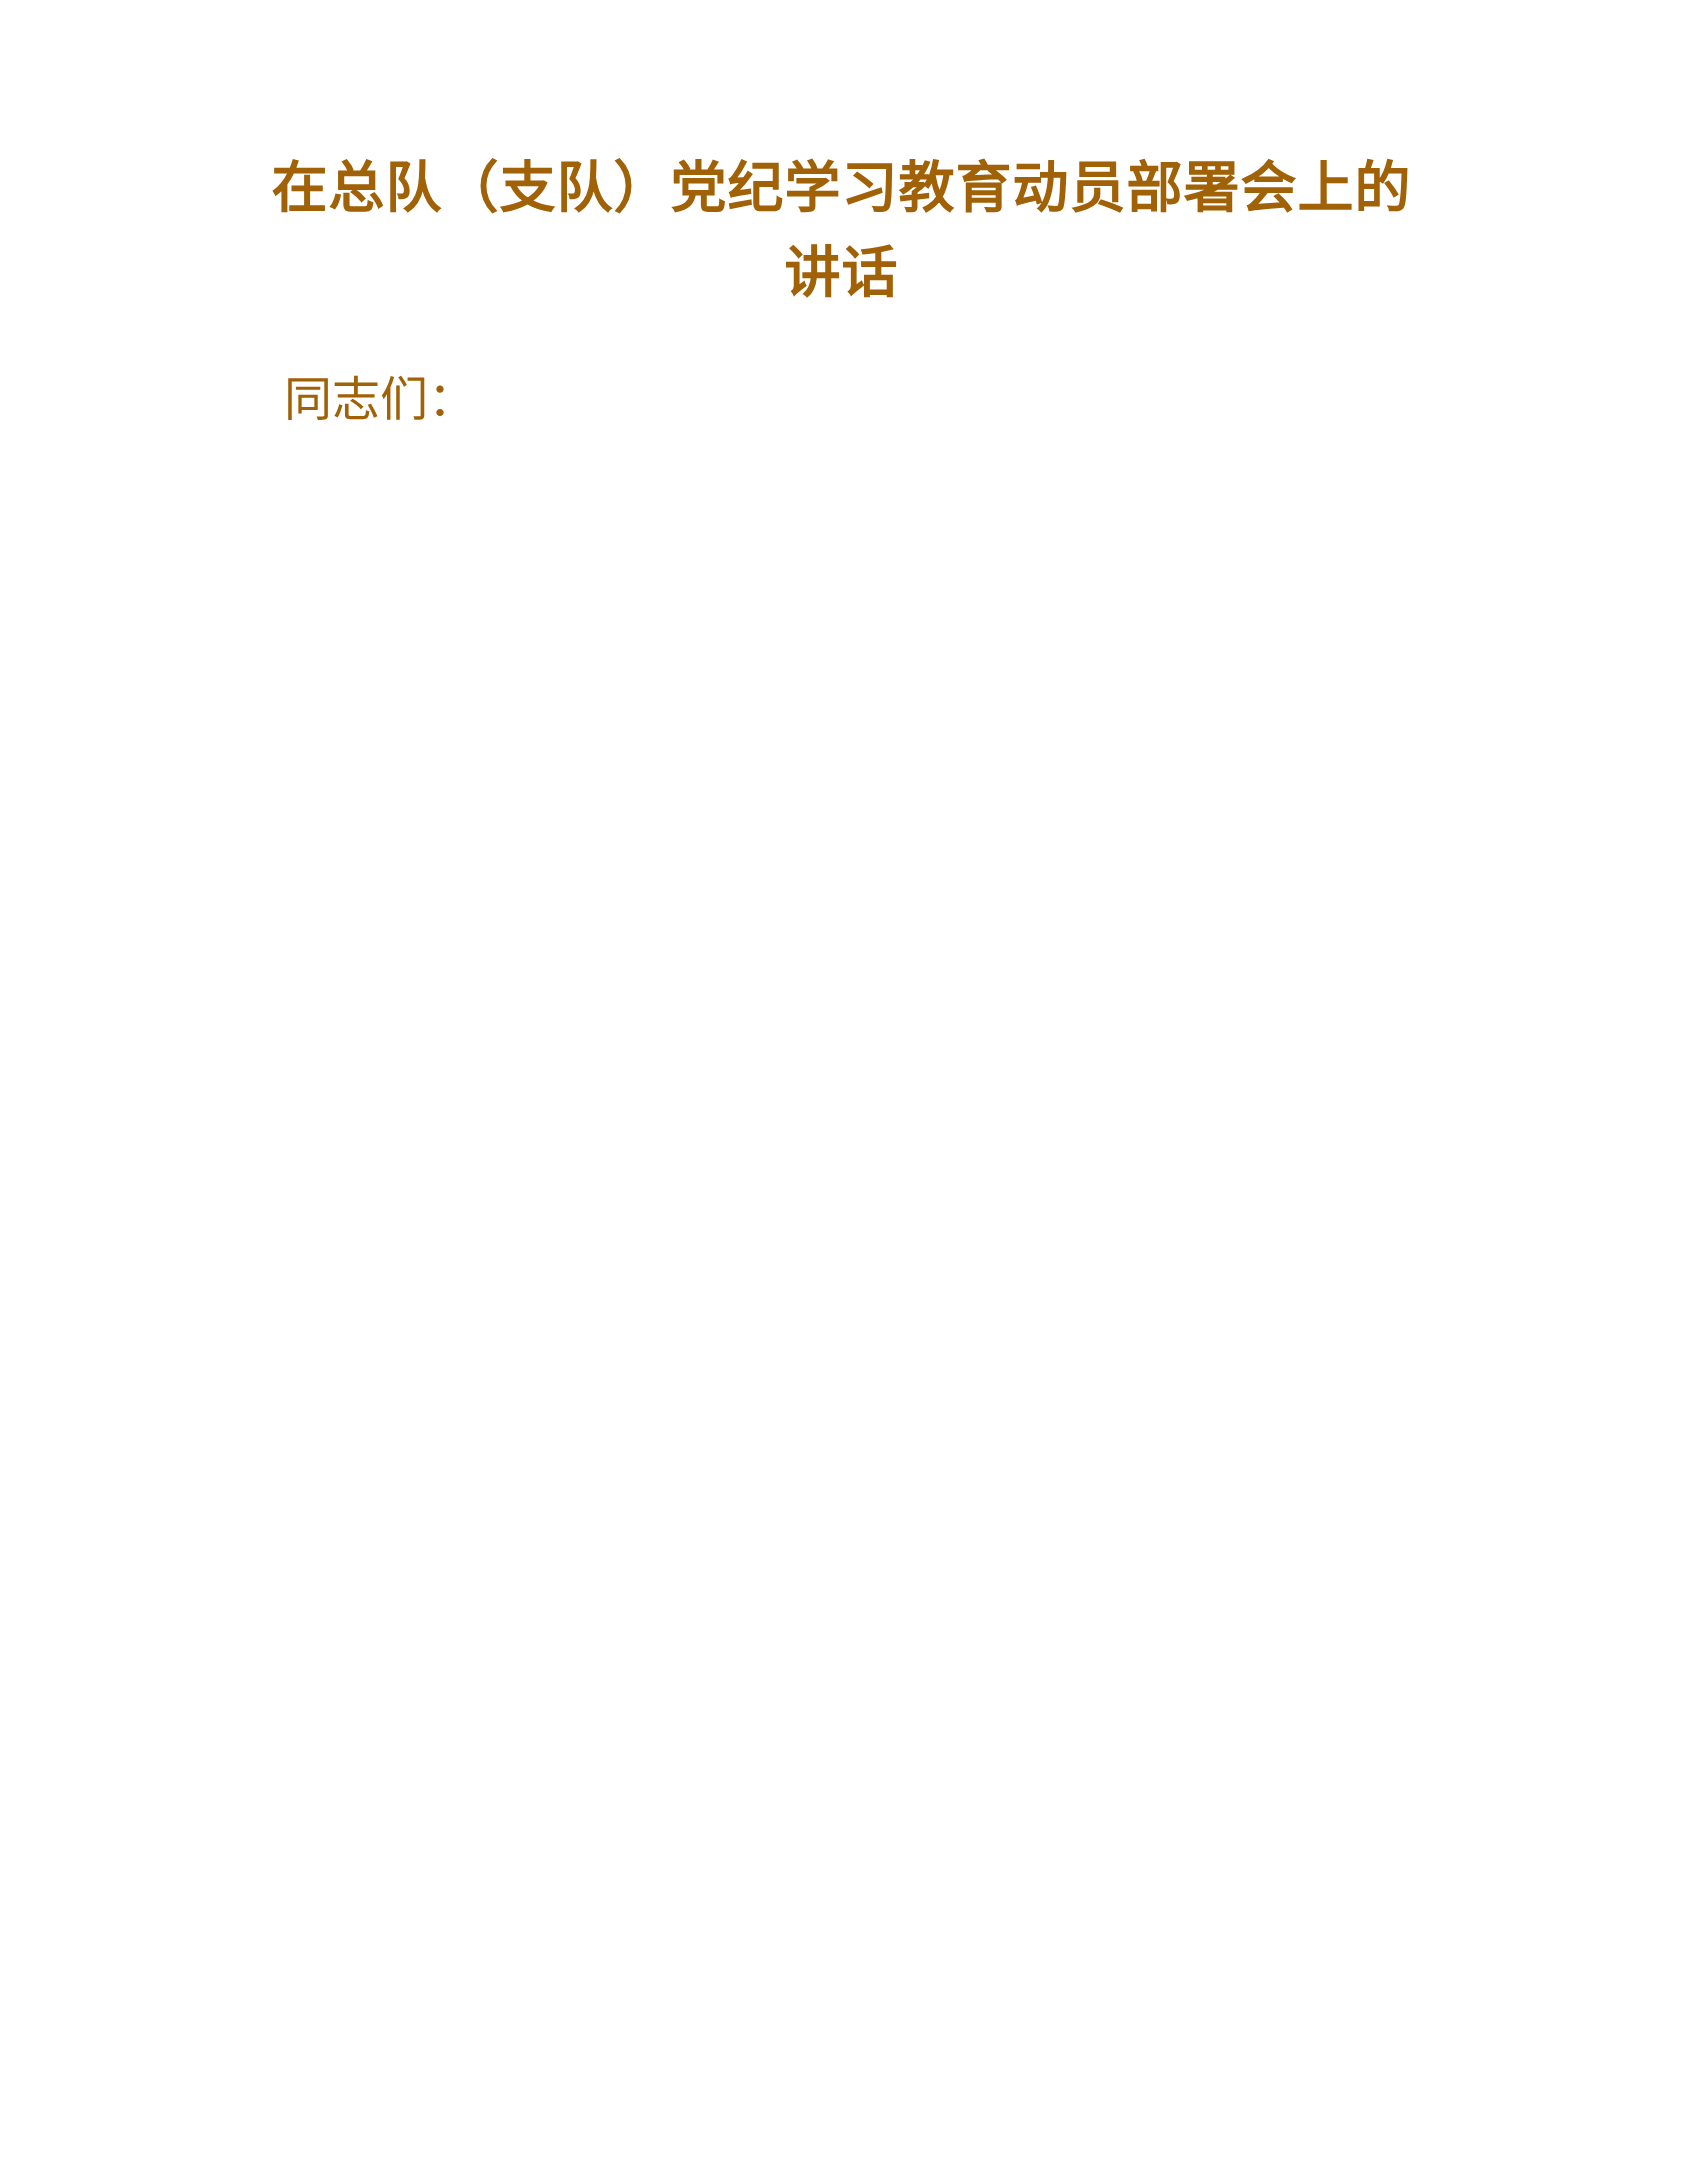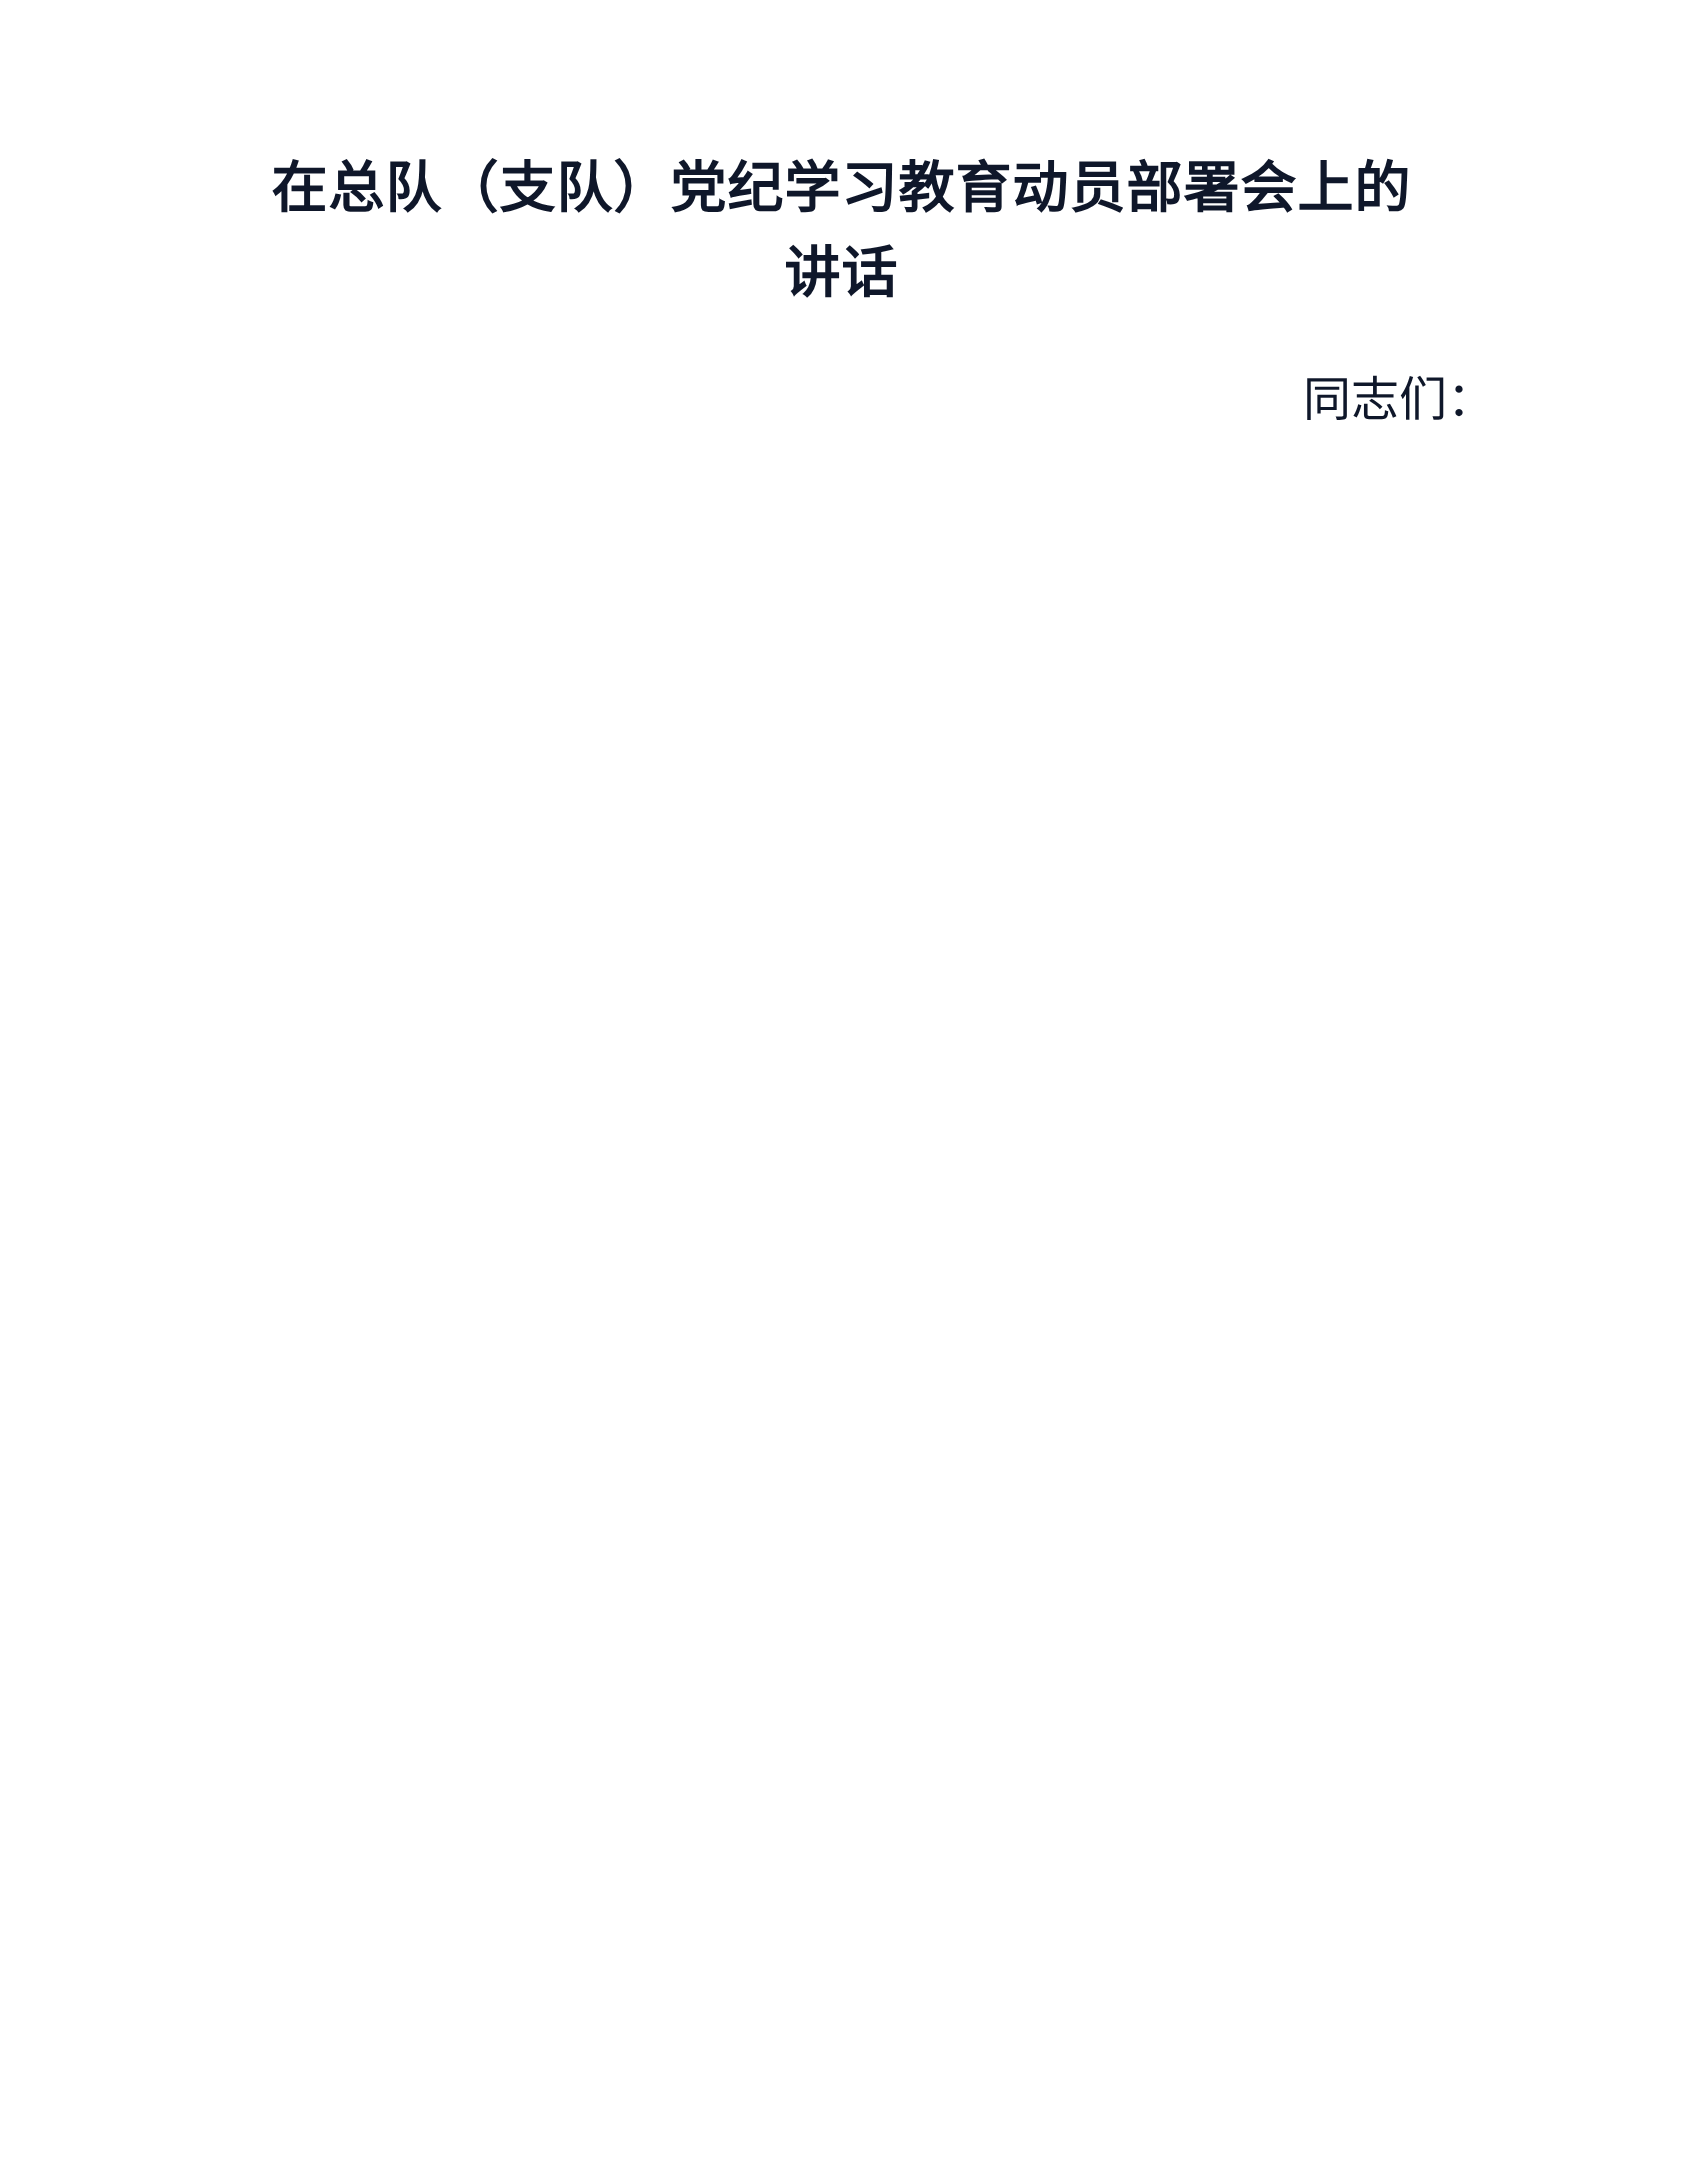--- a/index.html
+++ b/index.html
@@ -12,21 +12,21 @@
     height: 2178px;
     background: #ffffff;
     overflow: hidden;
   }
   .doc-page {
     box-sizing: border-box;
     width: 1683px;
     height: 2178px;
     padding: 145px 188px 0 188px;
     background: #ffffff;
-    color: #0f172a;
+    color: #a16207;
     font-family: "Liberation Sans", "DejaVu Sans", sans-serif;
     overflow: hidden;
   }
   .doc-title {
     max-width: 1148px;
     margin: 0 auto 46px auto;
     font-size: 56px;
     font-weight: 700;
     line-height: 85px;
     text-align: center;
@@ -34,21 +34,21 @@
   }
   .doc-para {
     margin: 0;
     font-size: 48px;
     font-weight: 400;
     line-height: 77px;
     text-align: justify;
     text-indent: 2em;
   }
   .doc-para.salutation {
-    text-align: right;
+    text-align: left;
   }
 </style>
 </head>
 <body>
 
 <div class="doc-page">
   <h1 class="doc-title">在总队（支队）党纪学习教育动员部署会上的讲话</h1>
 
   <p class="doc-para salutation">同志们：</p>
 

